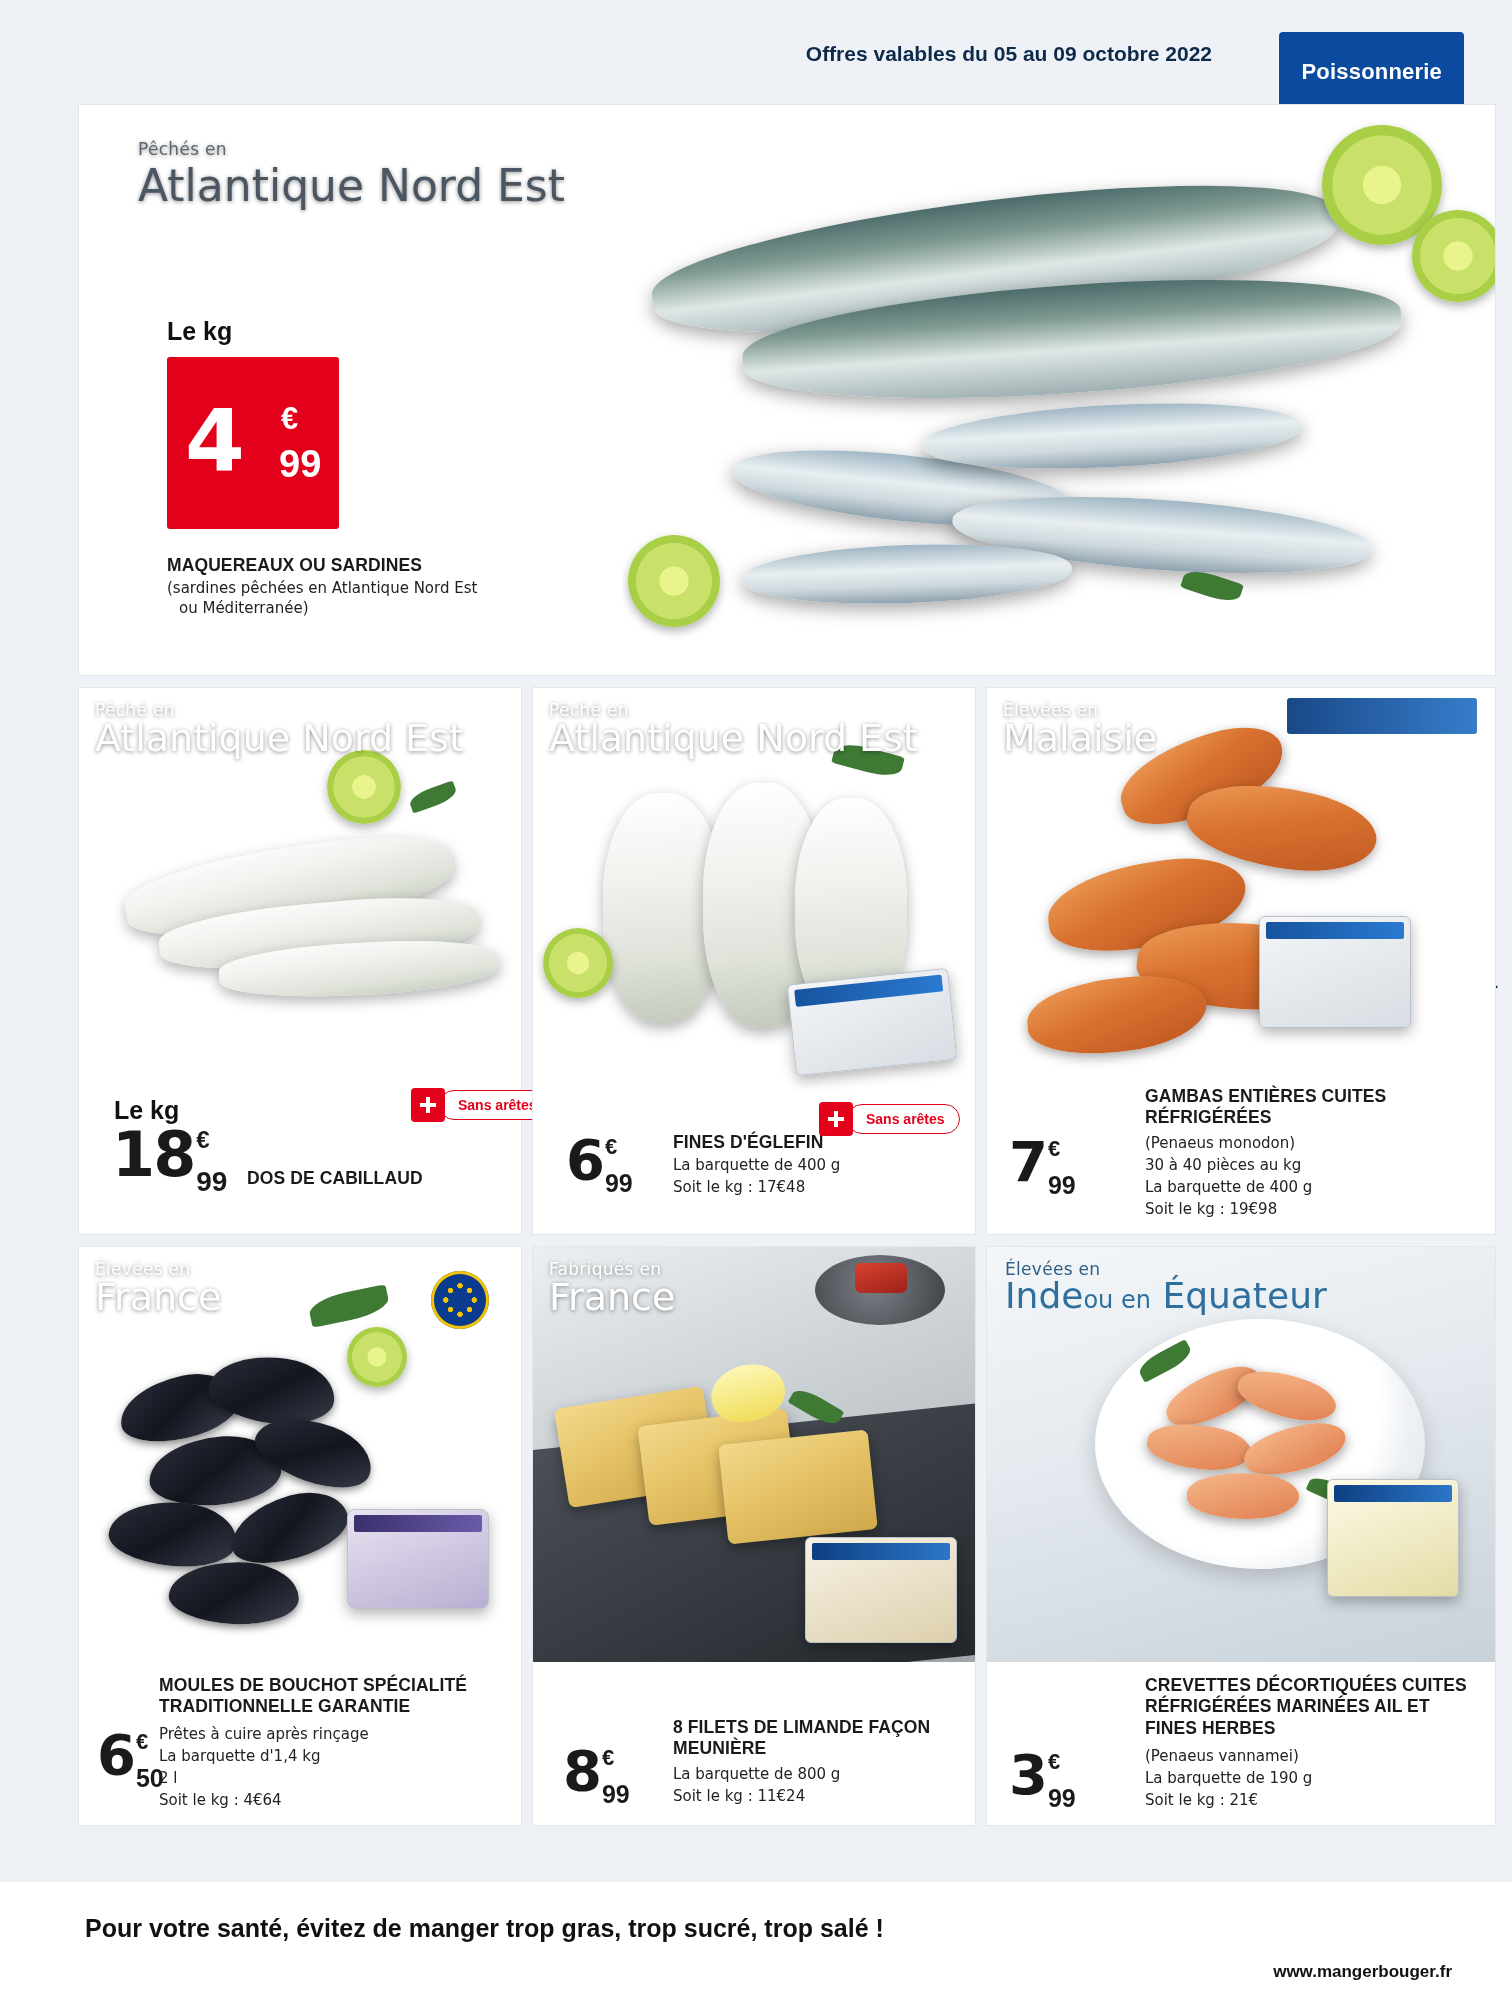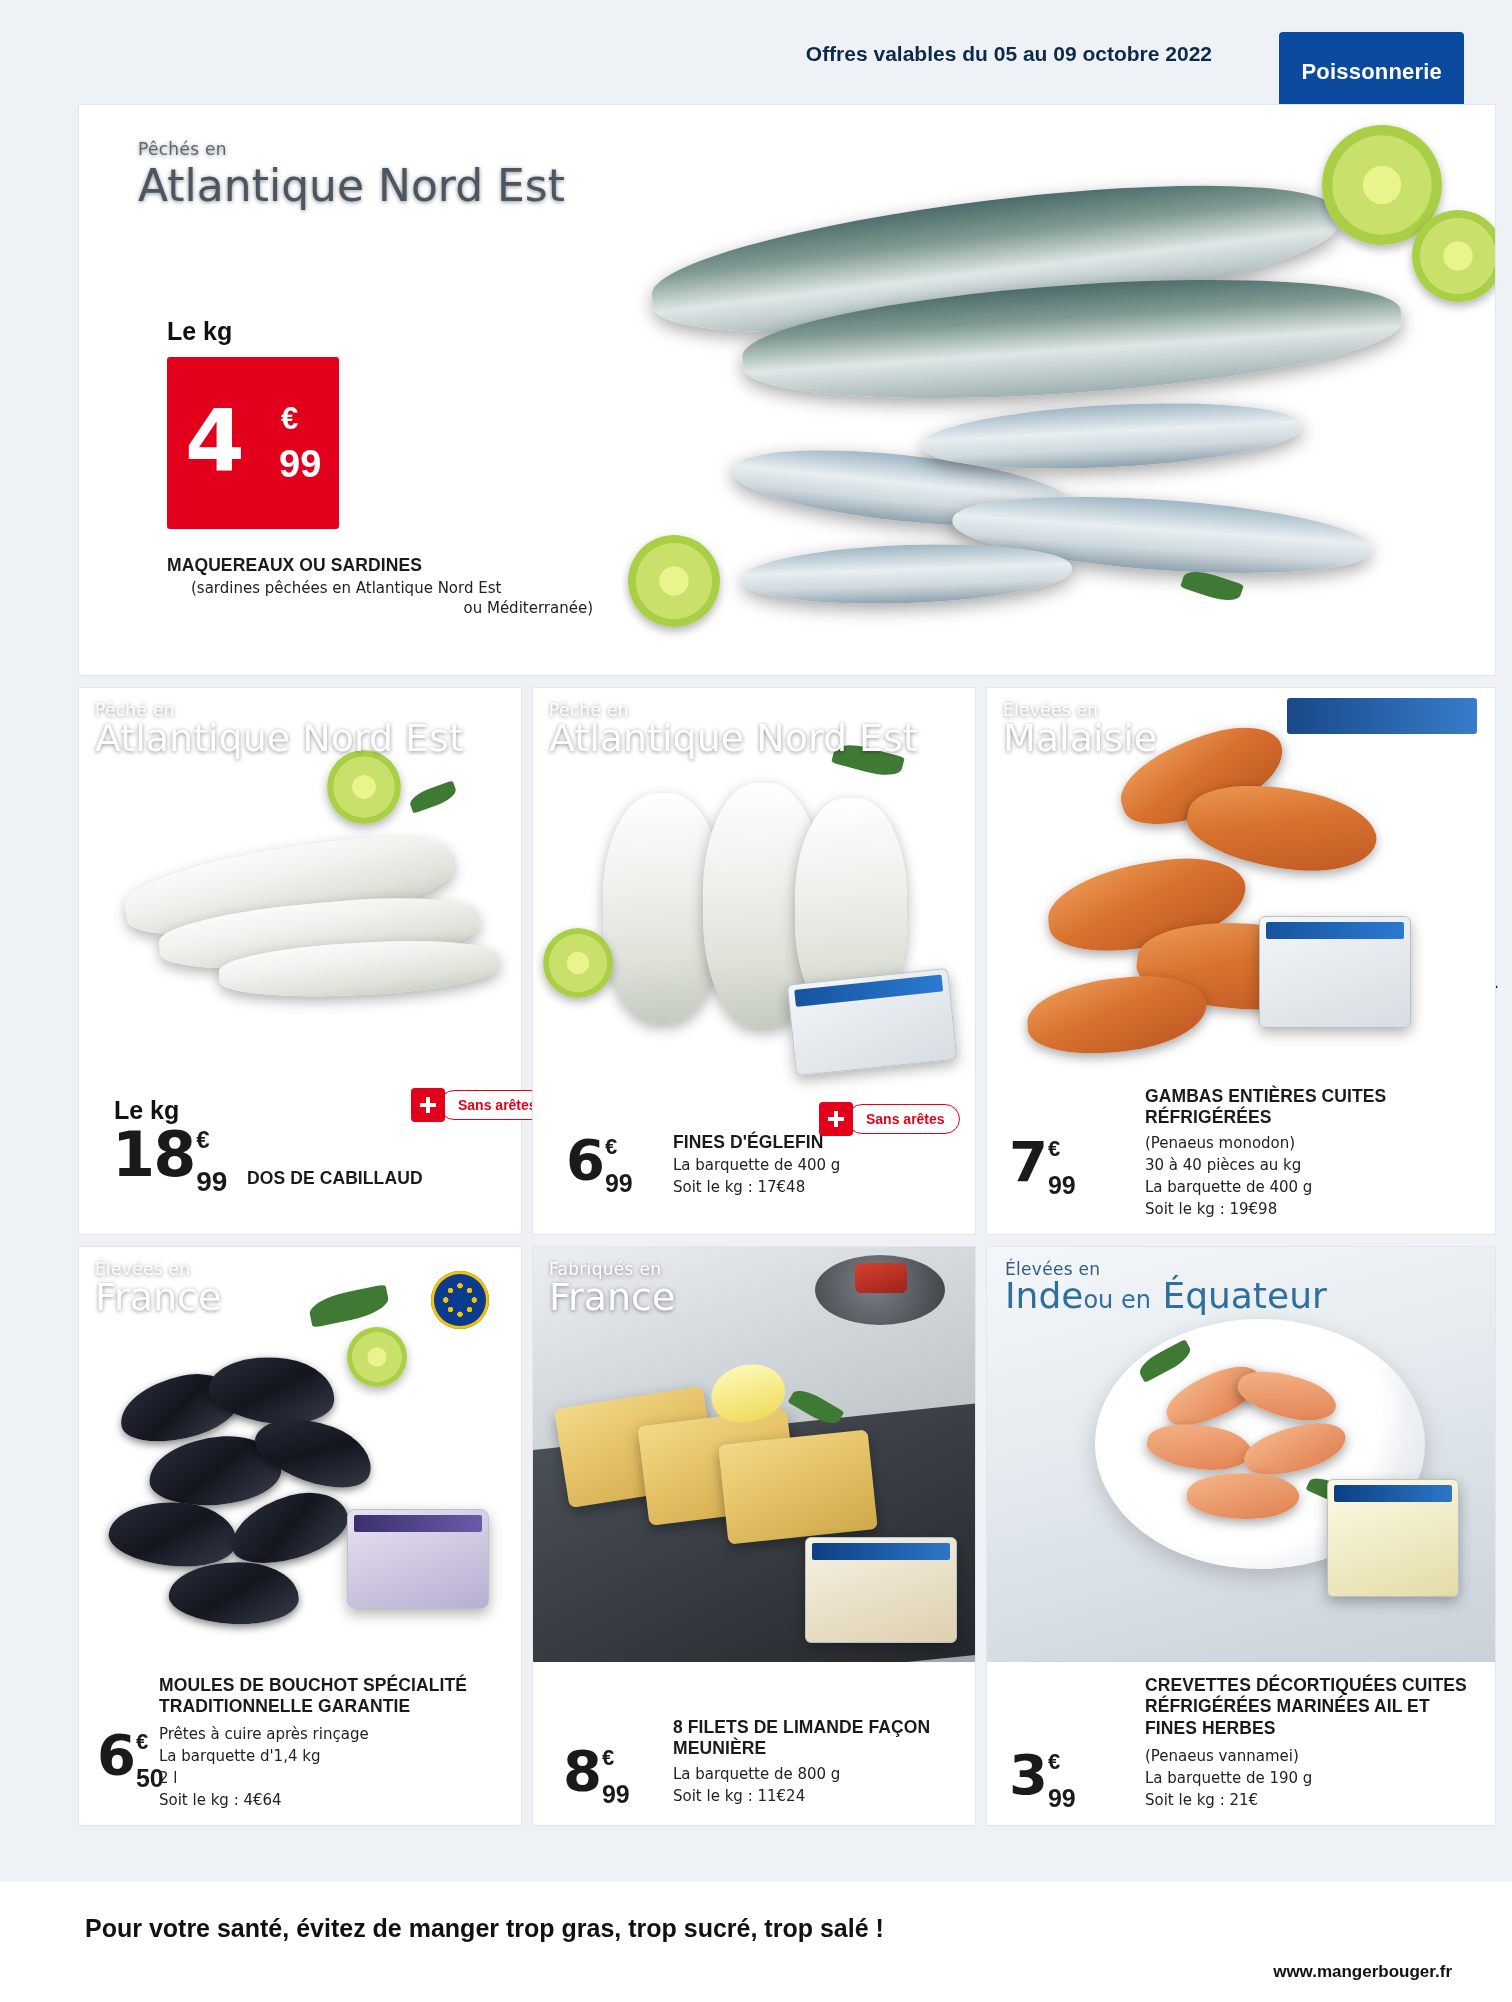--- a/index.html
+++ b/index.html
@@ -213,22 +213,22 @@
 
     <div class="lekg" style="position:absolute;left:88px;top:212px;">Le kg</div>
 
     <div class="redbox" style="left:88px;top:252px;">
       <span class="int">4</span>
       <span class="eur">€</span>
       <span class="dec">99</span>
     </div>
 
     <div class="prod-title" style="position:absolute;left:88px;top:450px;width:430px;">MAQUEREAUX OU SARDINES</div>
-    <div class="prod-sub" style="position:absolute;left:88px;top:474px;width:430px;margin-left:24px;">(sardines pêchées en Atlantique Nord Est</div>
-    <div class="prod-sub" style="position:absolute;left:84px;top:494px;width:430px;text-align:right;">ou Méditerranée)</div>
+    <div class="prod-sub" style="position:absolute;left:88px;top:474px;width:430px;">(sardines pêchées en Atlantique Nord Est</div>
+    <div class="prod-sub" style="position:absolute;left:100px;top:494px;width:430px;">ou Méditerranée)</div>
   </div>
 
   <div class="card" style="left:79px;top:688px;width:442px;height:546px;">
     <div class="photo sea ice" style="left:0;top:0;width:442px;height:386px;">
       <div class="fillet" style="left:45px;top:160px;width:330px;height:78px;transform:rotate(-9deg);"></div>
       <div class="fillet" style="left:80px;top:215px;width:320px;height:62px;transform:rotate(-5deg);"></div>
       <div class="fillet" style="left:140px;top:255px;width:280px;height:52px;transform:rotate(-3deg);"></div>
       <div class="lime" style="left:248px;top:62px;width:74px;height:74px;"></div>
       <div class="herb" style="left:330px;top:100px;width:48px;height:18px;transform:rotate(-20deg);"></div>
     </div>

